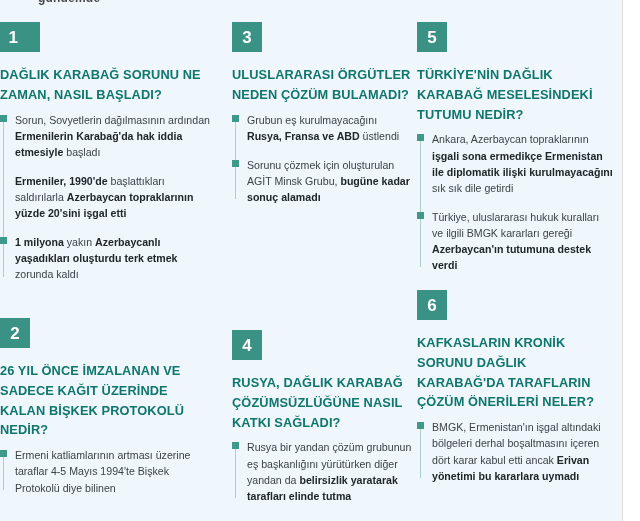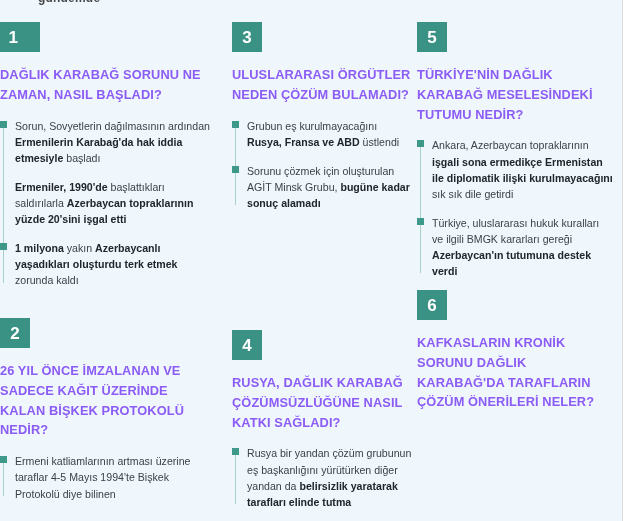--- a/index.html
+++ b/index.html
@@ -80,33 +80,33 @@
   .badge.wide {
     
     width: 87px;
     justify-content: flex-end;
     padding-right: 22px;
     margin-left: -47px;
   }
 
   
   .heading {
-    color: #8b5cf6;
+    color: #0f766e;
     font-weight: 700;
     font-size: 12.8px;
     line-height: 1.55;
     letter-spacing: .1px;
     text-transform: uppercase;
     margin-top: 13px;
   }
 
   
   .bullets {
     position: relative;
-    margin-top: 13px;
+    margin-top: 7px;
     padding-left: 15px;
   }
   .rail {
     position: absolute;
     left: 3px;
     top: 4px;
     bottom: 6px;
     width: 1px;
     background: #a9cfc9;
   }
@@ -200,20 +200,24 @@
         <div class="bullets">
           <div class="rail"></div>
         <div class="bullet"><span class="marker"></span><span>Ankara, Azerbaycan topraklarının </span><b>işgali sona ermedikçe Ermenistan ile diplomatik ilişki kurulmayacağını </b><span>sık sık dile getirdi</span></div>
             <div class="bullet"><span class="marker"></span><span>Türkiye, uluslararası hukuk kuralları ve ilgili BMGK kararları gereği </span><b>Azerbaycan'ın tutumuna destek verdi</b></div>
           </div>
       </div>
 
       <div class="block c3-b6">
         <div class="badge">6</div>
         <div class="heading">KAFKASLARIN KRONİK SORUNU DAĞLIK KARABAĞ'DA TARAFLARIN ÇÖZÜM ÖNERİLERİ NELER?</div>
+        <div class="bullets">
+          <div class="rail"></div>
+        <div class="bullet"><span class="marker"></span><span>BMGK, Ermenistan'ın işgal altındaki bölgeleri derhal boşaltmasını içeren dört karar kabul etti ancak </span><b>Erivan yönetimi bu kararlara uymadı</b></div>
+          </div>
       </div>
 
     </div>
 
   </div>
 
   <div id="right-gutter"></div>
 
 </div>
 

